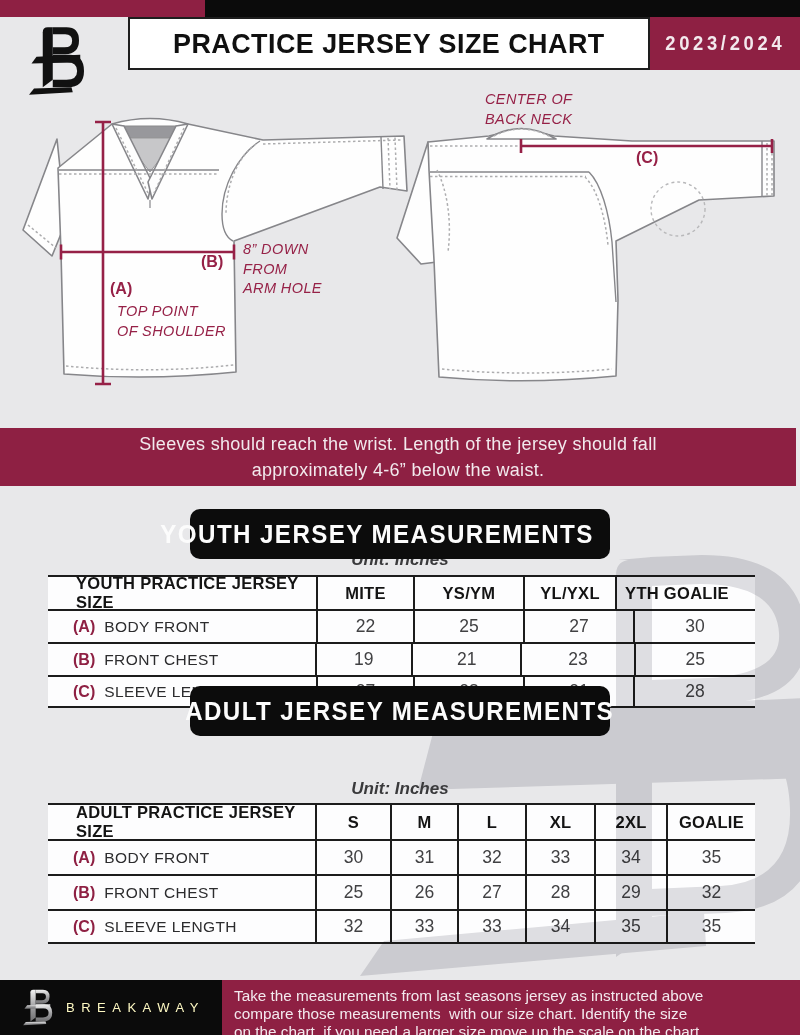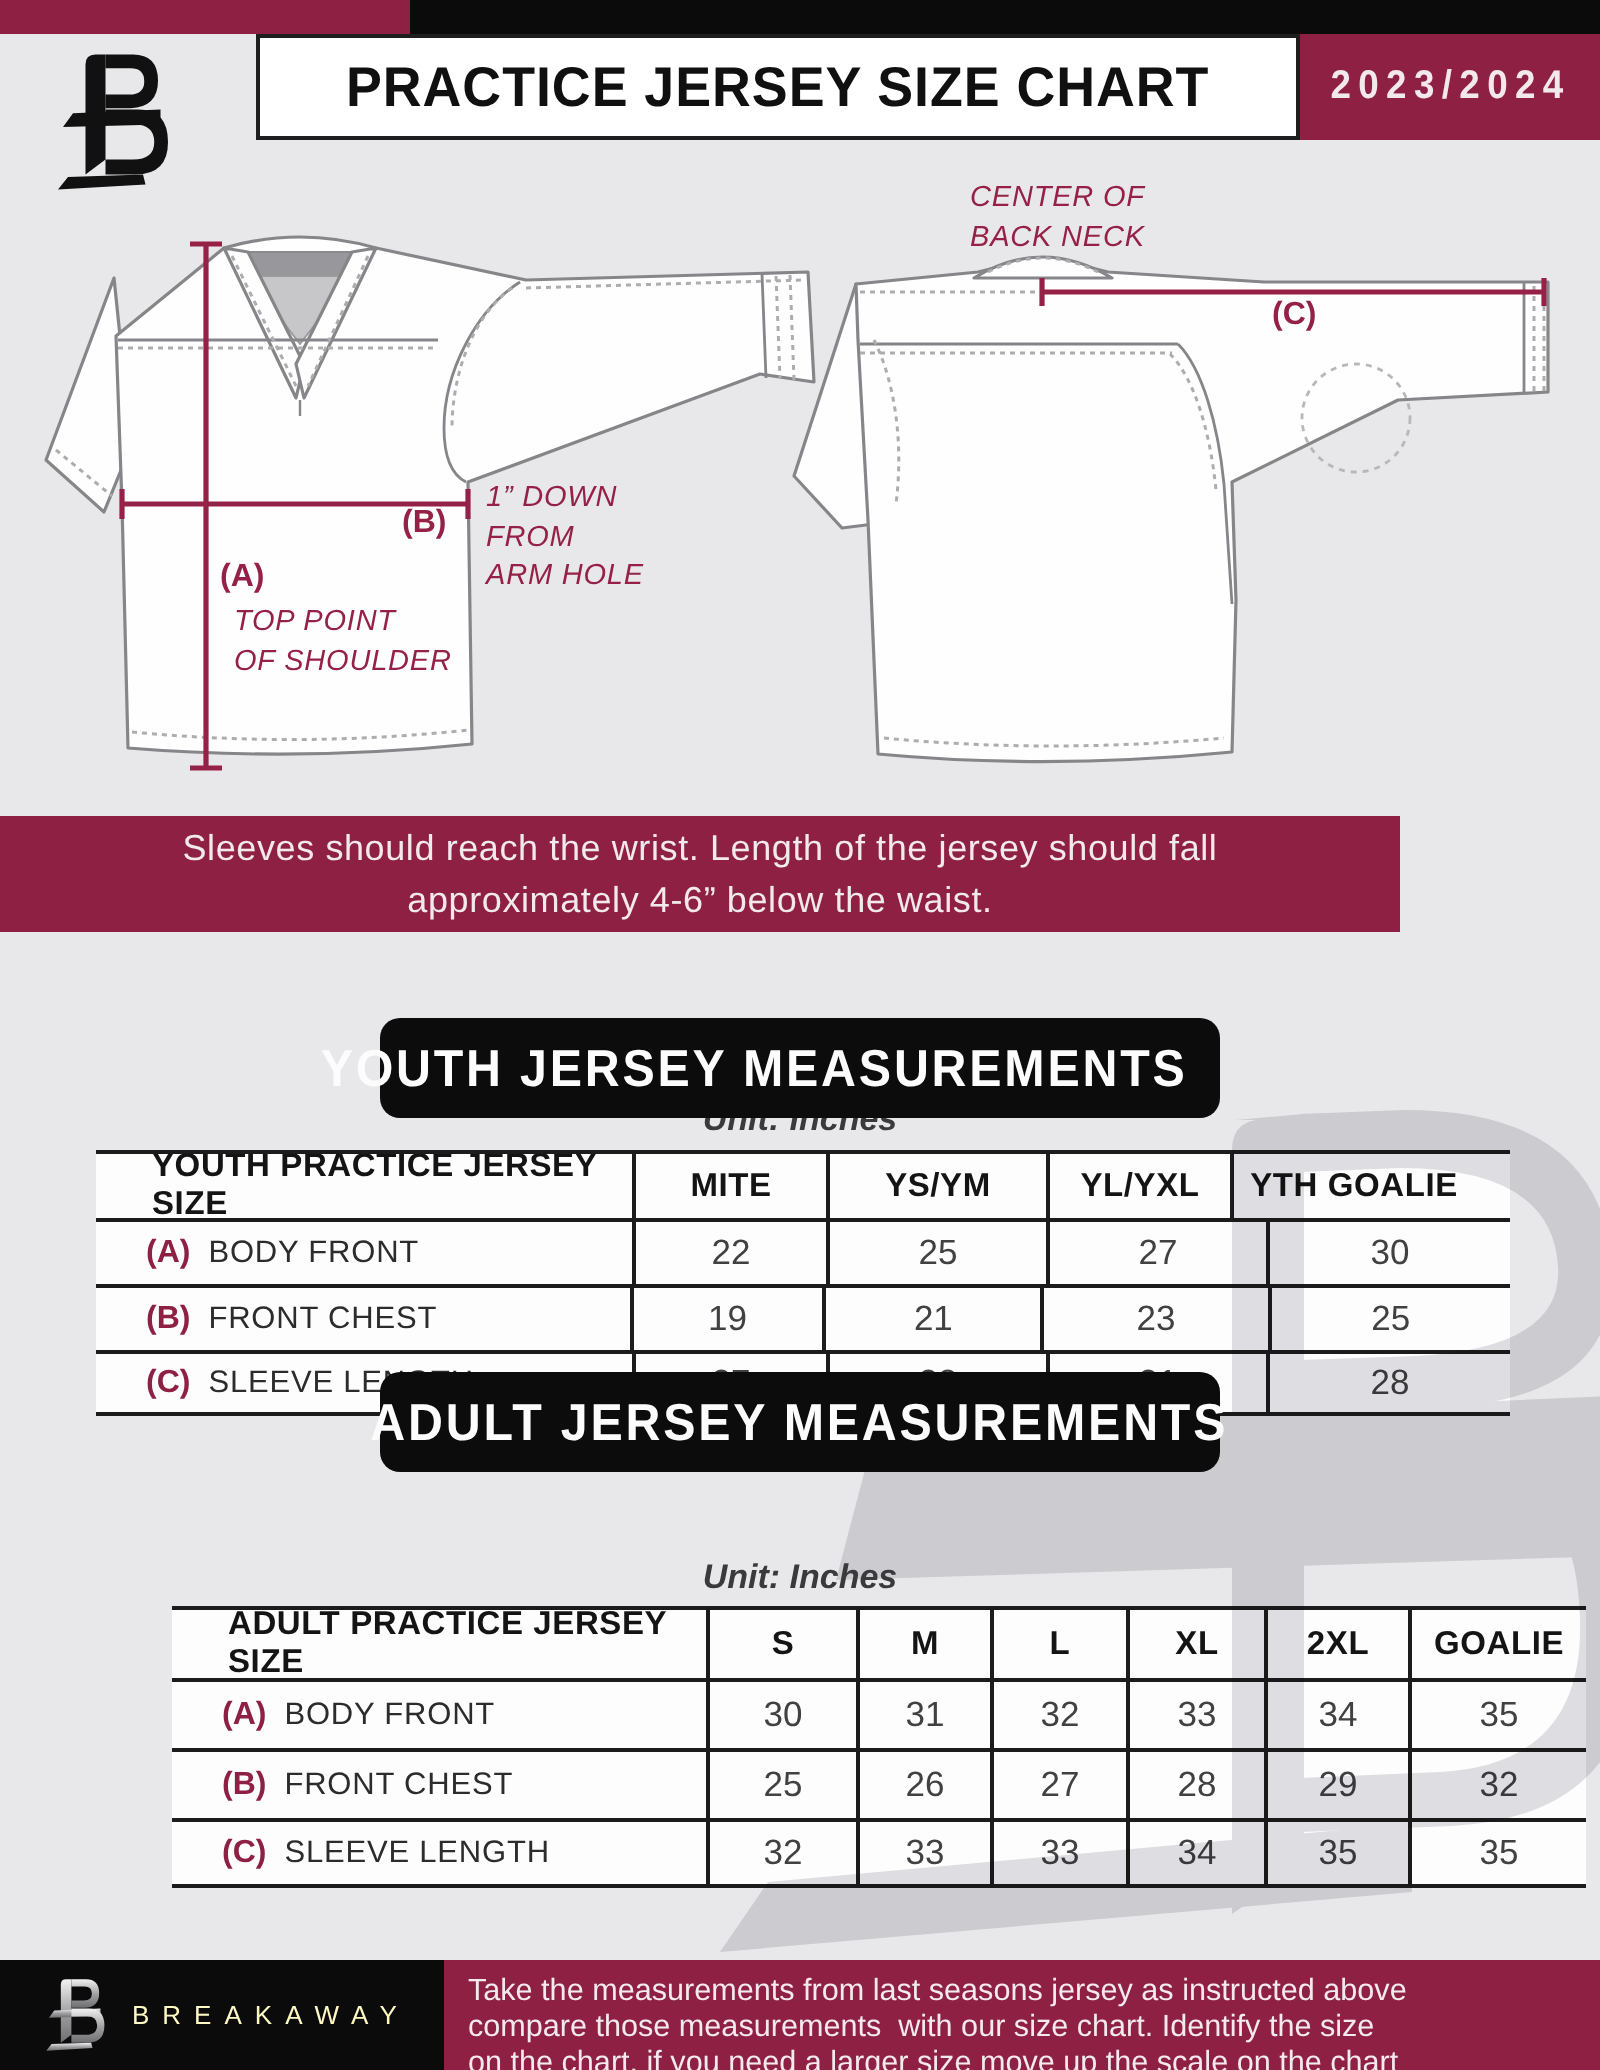--- a/index.html
+++ b/index.html
@@ -17,21 +17,21 @@
   .yearbox{left:650px;top:17px;width:150px;height:53px;background:#8E2043;display:flex;align-items:center;justify-content:center;z-index:3;}
   .yearbox .t{font-size:20px;font-weight:700;color:#f3e9ed;letter-spacing:4px;transform:scaleX(.92);white-space:nowrap;}
 
   
   .diagram-svg{left:0;top:0;width:800px;height:1035px;z-index:1;}
   .ann{color:#962147;z-index:2;white-space:pre-line;}
   .ann.bold{font-weight:700;font-size:16px;font-style:normal;}
   .ann.note{font-style:italic;font-size:14.5px;line-height:19.5px;letter-spacing:.4px;font-weight:400;}
 
   
-  .banner{left:0;top:408px;width:700px;height:58px;background:#8E2043;display:flex;align-items:center;justify-content:center;
+  .banner{left:0;top:428px;width:796px;height:58px;background:#8E2043;display:flex;align-items:center;justify-content:center;
           text-align:center;z-index:3;}
   .banner .t{color:#f2e9ed;font-size:18px;line-height:26px;white-space:pre-line;letter-spacing:.3px;}
 
   
   .pill{left:190px;width:420px;height:50px;background:#0c0c0c;border-radius:10px;
         display:flex;align-items:center;justify-content:center;z-index:3;}
   .pill .t{color:#fcfcfc;font-size:26px;font-weight:700;letter-spacing:1.5px;transform:scaleX(.93);white-space:nowrap;}
   .unit{left:0;width:800px;text-align:center;font-style:italic;font-weight:700;font-size:17px;color:#3a3a3c;z-index:2;}
 
   
@@ -150,21 +150,21 @@
       <path d="M103,122 L103,384 M95,122 L111,122 M95,384 L111,384"></path>
       <path d="M61,252 L234,252 M61,244.5 L61,259.5 M234,244.5 L234,259.5"></path>
       <path d="M521,146 L772,146 M521,139 L521,153 M772,139 L772,153"></path>
     </g>
   </svg>
 
   <div class="abs ann bold" style="left:110px;top:280px;">(A)</div>
   <div class="abs ann note" style="left:117px;top:302px;">TOP POINT
 OF SHOULDER</div>
   <div class="abs ann bold" style="left:201px;top:253px;">(B)</div>
-  <div class="abs ann note" style="left:243px;top:240px;">1” DOWN
+  <div class="abs ann note" style="left:243px;top:240px;">8” DOWN
 FROM
 ARM HOLE</div>
   <div class="abs ann bold" style="left:636px;top:149px;">(C)</div>
   <div class="abs ann note" style="left:485px;top:90px;">CENTER OF
 BACK NECK</div>
 
   <div class="abs banner">
     <div class="t">Sleeves should reach the wrist. Length of the jersey should fall
 approximately 4-6” below the waist.</div>
   </div>
@@ -210,21 +210,21 @@
         <div class="tcell" style="width: 110px;">28</div>
         <div class="tcell" style="width: 110px;">31</div>
         <div class="tcell" style="width: 122px;">28</div>
       </div>
     </div>
 
   <div class="abs pill" style="top:686px;">
     <span class="t">ADULT JERSEY MEASUREMENTS</span>
   </div>
   <div class="abs unit" style="top:779px;">Unit: Inches</div>
-  <div class="abs stable tbl" style="top:803px;margin-left:38px;">
+  <div class="abs stable tbl" style="top:803px;">
       <div class="trow thead" style="height: 36px;">
         <div class="tcell labelcol" style="width: 267px;">ADULT PRACTICE JERSEY SIZE</div>
         <div class="tcell" style="width: 75px;">S</div>
         <div class="tcell" style="width: 67px;">M</div>
         <div class="tcell" style="width: 68px;">L</div>
         <div class="tcell" style="width: 69px;">XL</div>
         <div class="tcell" style="width: 72px;">2XL</div>
         <div class="tcell" style="width: 89px;">GOALIE</div>
       </div>
       <div class="trow tbody" style="height: 35px;">

